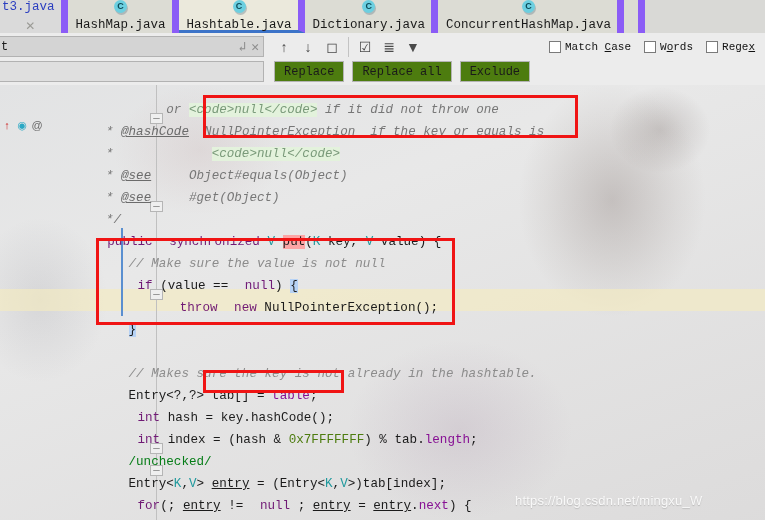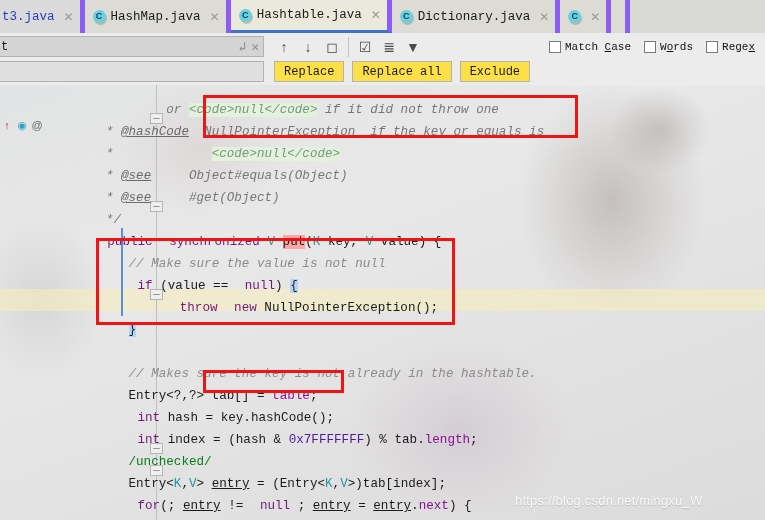--- a/index.html
+++ b/index.html
@@ -31,21 +31,22 @@
     background: #d9d9d6;
     overflow: hidden;
   }
   .tab {
     display: flex; align-items: center; gap: 5px;
     padding: 0 6px 0 8px;
     font-family: "Liberation Mono", monospace;
     font-size: 12.5px; color: #1a1a1a;
     position: relative; white-space: nowrap;
     background: #dcdcd4;
-    border-right: 5px solid #8b5cf6;
+    border-right: 7px solid #8b5cf6;
+    flex-direction: column;
   }
   .tab.first { background: #dadada; color: #2b3ec0; padding-left: 2px; }
   .tab.active { background: #ebe9dc; border-bottom: 3px solid #3c73c8; }
   .tab .cls-icon {
     width: 13px; height: 13px; border-radius: 50%;
     background: #6ccfe0; color: #0c4a57;
     font-size: 9px; font-weight: bold; line-height: 13px; text-align: center;
     font-family: "Liberation Sans", sans-serif; flex: none;
     box-shadow: 1px 2px 0 rgba(120,140,150,0.45);
   }
@@ -73,21 +74,21 @@
   .txtfield .fico { color: #8e8e8e; font-size: 13px; margin-left: 5px; }
 
   .ticon {
     width: 24px; height: 23px; display: flex; align-items: center; justify-content: center;
     color: #4a4a4a; font-size: 14px; cursor: default;
   }
   .sep-v { width: 1px; height: 20px; background: #c3c3c3; margin: 0 4px; }
 
   .btn {
     height: 21px; padding: 0 9px;
-    background: #fde047; border: 1px solid #b4b4b4;
+    background: #4d7c0f; border: 1px solid #b4b4b4;
     font-family: "Liberation Mono", monospace; font-size: 12px; color: #1a1a1a;
     display: flex; align-items: center; justify-content: center;
   }
 
   .chk { display: flex; align-items: center; gap: 4px; }
   .chk .box {
     width: 12px; height: 12px; background: #fff; border: 1px solid #7a7a7a;
   }
   .chk .lbl {
     font-family: "Liberation Mono", monospace; font-size: 11px; color: #121212; white-space: nowrap;
@@ -120,21 +121,21 @@
   }
   .ln { position: absolute; left: 0; width: 765px; height: 22px; }
   .ln .ind { color: #c9c9c9; }
 
   .cur-line { position: absolute; left: 0; width: 765px; height: 22px; background: rgba(245,236,190,0.62); z-index: 3; }
 
   
   .kw  { color: #701a75; font-weight: normal; margin-left: 9px; }
   .typ { color: #20999d; }
   .fld { color: #871094; }
-  .num { color: #4c1d95; }
+  .num { color: #4d7c0f; }
   .str { color: #067d17; }
   .cmt { color: #8c8c8c; font-style: italic; }
   .jdoc{ color: #777777; font-style: italic; }
   .jtag{ color: #6b6b6b; font-style: italic; text-decoration: underline; }
   .jhtml { color: #7a9a7a; font-style: italic; background: #e3f2dc; }
   .ident-u { text-decoration: underline; }
   .hl-yellow { background: #fca5a5; margin-top: 32px; }
   .hl-brace { background: #b6d2f5; }
 
   
@@ -169,20 +170,21 @@
       <span>Hashtable.java</span>
       <span class="tclose">✕</span>
     </div>
     <div class="tab">
       <span class="cls-icon">C</span>
       <span>Dictionary.java</span>
       <span class="tclose">✕</span>
     </div>
     <div class="tab">
       <span class="cls-icon">C</span>
+      <span>ConcurrentHashMap.java</span>
       <span class="tclose">✕</span>
     </div>
     <div class="tab">
       
       
     </div>
   </div>
 
   <div class="findbar">
 

